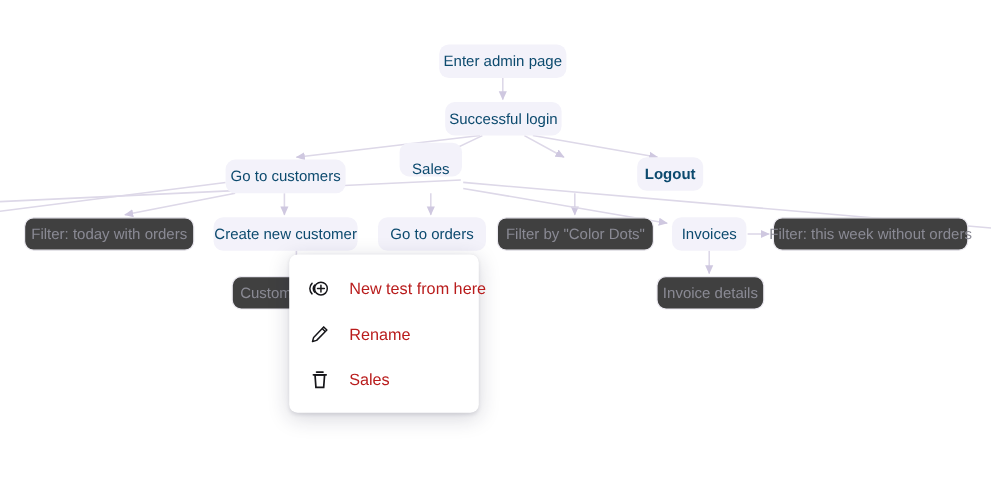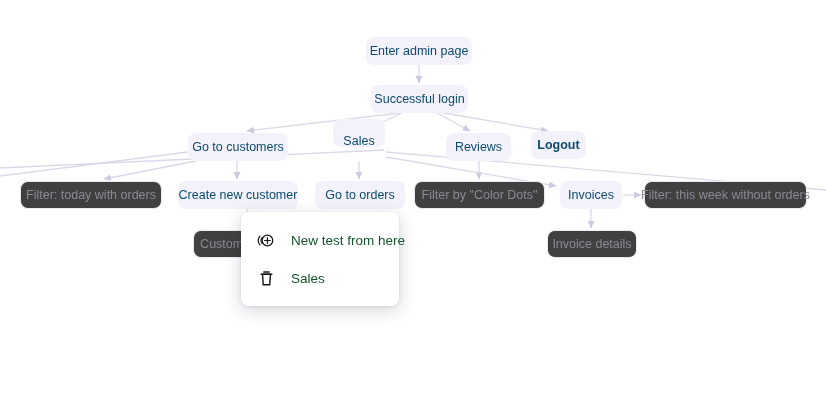--- a/index.html
+++ b/index.html
@@ -49,21 +49,21 @@
     box-shadow: 0 4px 18px rgba(30,25,60,0.18), 0 1px 3px rgba(30,25,60,0.10);
     padding: 9px 0 9px 0;
     z-index: 50;
   }
   .menu-item {
     display: flex;
     align-items: center;
     height: 38px;
     padding: 0 22px 0 14px;
     font-size: 13.5px;
-    color: #14532d;
+    color: #b91c1c;
     cursor: default;
   }
   .menu-icon {
     width: 22px; height: 22px;
     display: flex; align-items: center; justify-content: center;
     margin-right: 14px;
     flex: 0 0 22px;
   }
   .menu-label { white-space: nowrap; }
 </style>
@@ -121,23 +121,20 @@
   </div>
 
   <div class="node purple" style="left:188px; top:133px; width:100px;">
     <span>Go to customers</span>
   </div>
 
   <div class="node purple" style="left:333px; top:119px; width:52px;align-items:flex-end;">
     <span>Sales</span>
   </div>
 
-  <div class="node purple" style="left:446px; top:133px; width:65px;">
-    <span>Reviews</span>
-  </div>
 
   <div class="node purple" style="left:531px; top:131px; width:55px;font-weight:bold;">
     <span>Logout</span>
   </div>
 
   <div class="node plain" style="left:20px; top:181px; width:142px;">
     <span>Filter: today with orders</span>
   </div>
 
   <div class="node purple" style="left:178px; top:181px; width:120px;justify-content:center;">
@@ -175,20 +172,29 @@
         <svg width="19" height="19" viewBox="0 0 20 20" fill="none" stroke="#16161a" stroke-width="1.3">
           <circle cx="11" cy="10" r="5.6"></circle>
           <path d="M11,7 L11,13 M8,10 L14,10" stroke-linecap="round"></path>
           <path d="M3.2,5.4 A6.4,6.4 0 0 0 3.2,14.6" stroke-linecap="round"></path>
           <path d="M5.6,6.9 A4.2,4.2 0 0 0 5.6,13.1" stroke-linecap="round"></path>
         </svg>
       </span>
       <span class="menu-label">New test from here</span>
     </div>
 
+    <div class="menu-item">
+      <span class="menu-icon">
+        <svg width="19" height="19" viewBox="0 0 20 20" fill="none" stroke="#16161a" stroke-width="1.3" stroke-linejoin="round">
+          <path d="M13.4,3.6 L16.2,6.4 L7.2,15.4 L3.6,16.4 L4.6,12.8 Z"></path>
+          <path d="M12.1,5.0 L14.9,7.8"></path>
+        </svg>
+      </span>
+      <span class="menu-label">Rename</span>
+    </div>
 
     <div class="menu-item">
       <span class="menu-icon">
         <svg width="19" height="19" viewBox="0 0 20 20" fill="none" stroke="#16161a" stroke-width="1.5">
           <path d="M7.2,3.2 L12.8,3.2" stroke-linecap="round"></path>
           <path d="M4.4,5.6 L15.6,5.6" stroke-linecap="round"></path>
           <path d="M5.8,5.6 L6.6,16.6 L13.4,16.6 L14.2,5.6 Z"></path>
           <rect x="8.0" y="8.0" width="4.0" height="6.2" fill="#ffffff" stroke="none"></rect>
         </svg>
       </span>

